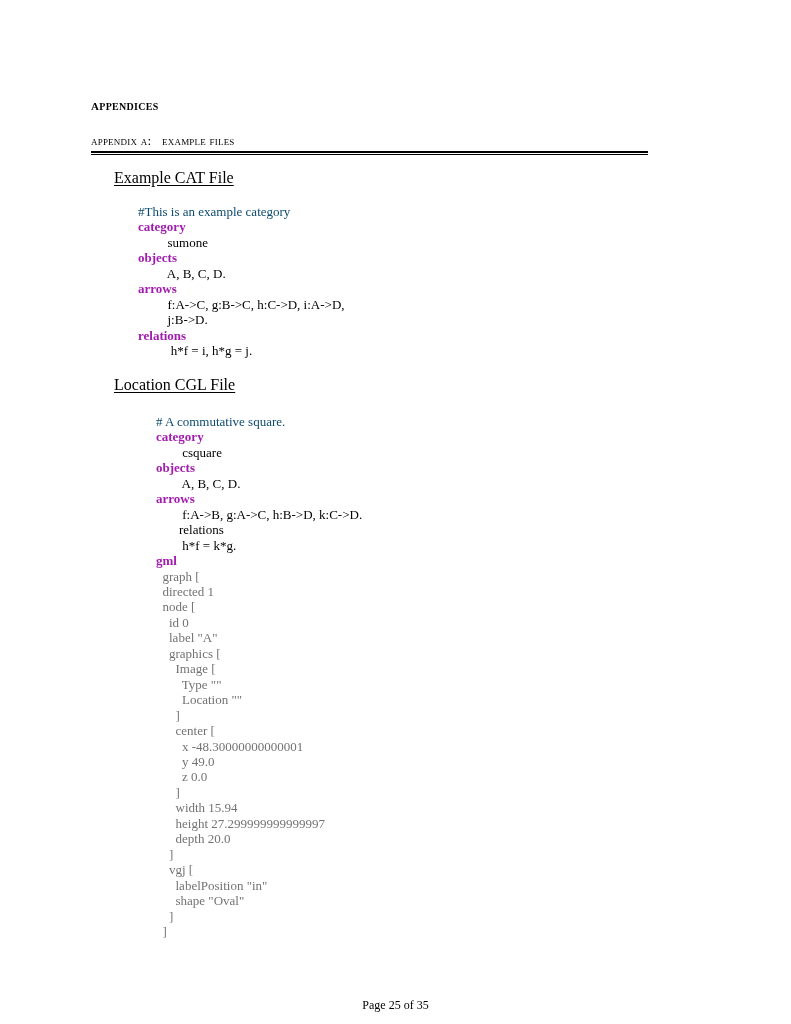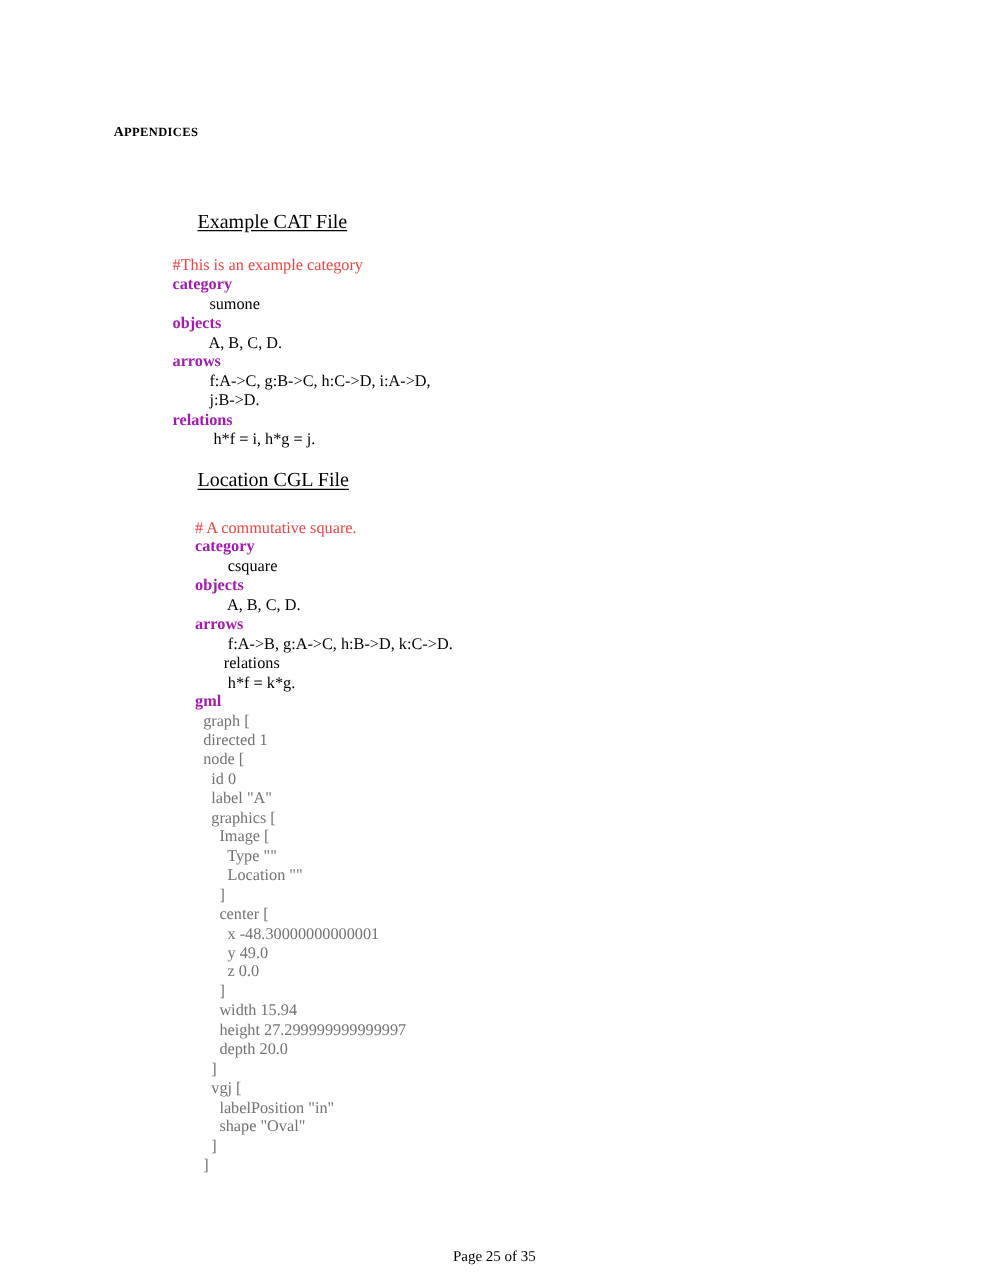--- a/index.html
+++ b/index.html
@@ -56,38 +56,37 @@
     width: 606px;
     margin-top: 1px;
   }
 
   .section-title {
     position: absolute;
     font-size: 16px;
     font-weight: normal;
     text-decoration: underline;
     text-underline-offset: 2px;
-    margin-left: 44px;
   }
   #cat-title { left: 114px; top: 169px; }
   #cgl-title { left: 114px; top: 376px; }
 
   
   .code-block {
     position: absolute;
     font-family: "Liberation Serif", "DejaVu Serif", serif;
     font-size: 13px;
     line-height: 15.45px;
     white-space: pre;
   }
   #cat-block { left: 138px; top: 204px; }
   #cgl-block { left: 156px; top: 414px; }
 
   .code-line { white-space: pre; min-height: 15.45px; }
-  .cl-comment { color: #ef4444; }
+  .cl-comment { color: #0c4a6e; }
   .cl-key { font-weight: bold; color: #a21caf; }
   .cl-plain { color: #000000; margin-left: 23px; }
   .cl-gml { color: #737373; }
 
   
   .footer {
     position: absolute;
     left: 0;
     top: 962px;
     width: 791px;
@@ -97,20 +96,25 @@
     margin-top: 36px;
   }
 </style>
 </head>
 <body>
 
 <div class="page">
 
   <div class="appendices-heading">Appendices</div>
 
+  <div class="appendix-a-row">
+    <div class="appendix-a-line">Appendix A:   Example Files</div>
+    <div class="appendix-rule-thick"></div>
+    <div class="appendix-rule-thin"></div>
+  </div>
 
   <div class="section-title" id="cat-title">Example CAT File</div>
 
   <div class="code-block" id="cat-block"><div class="code-line cl-comment">#This is an example category</div><div class="code-line cl-key">category</div><div class="code-line cl-plain">  sumone</div><div class="code-line cl-key">objects</div><div class="code-line cl-plain">  A, B, C, D.</div><div class="code-line cl-key">arrows</div><div class="code-line cl-plain">  f:A-&gt;C, g:B-&gt;C, h:C-&gt;D, i:A-&gt;D,</div><div class="code-line cl-plain">  j:B-&gt;D.</div><div class="code-line cl-key">relations</div><div class="code-line cl-plain">   h*f = i, h*g = j.</div></div>
 
   <div class="section-title" id="cgl-title">Location CGL File</div>
 
   <div class="code-block" id="cgl-block"><div class="code-line cl-comment"># A commutative square.</div><div class="code-line cl-key">category</div><div class="code-line cl-plain"> csquare</div><div class="code-line cl-key">objects</div><div class="code-line cl-plain"> A, B, C, D.</div><div class="code-line cl-key">arrows</div><div class="code-line cl-plain"> f:A-&gt;B, g:A-&gt;C, h:B-&gt;D, k:C-&gt;D.</div><div class="code-line cl-plain">relations</div><div class="code-line cl-plain"> h*f = k*g.</div><div class="code-line cl-key">gml</div><div class="code-line cl-gml">  graph [</div><div class="code-line cl-gml">  directed 1</div><div class="code-line cl-gml">  node [</div><div class="code-line cl-gml">    id 0</div><div class="code-line cl-gml">    label "A"</div><div class="code-line cl-gml">    graphics [</div><div class="code-line cl-gml">      Image [</div><div class="code-line cl-gml">        Type ""</div><div class="code-line cl-gml">        Location ""</div><div class="code-line cl-gml">      ]</div><div class="code-line cl-gml">      center [</div><div class="code-line cl-gml">        x -48.30000000000001</div><div class="code-line cl-gml">        y 49.0</div><div class="code-line cl-gml">        z 0.0</div><div class="code-line cl-gml">      ]</div><div class="code-line cl-gml">      width 15.94</div><div class="code-line cl-gml">      height 27.299999999999997</div><div class="code-line cl-gml">      depth 20.0</div><div class="code-line cl-gml">    ]</div><div class="code-line cl-gml">    vgj [</div><div class="code-line cl-gml">      labelPosition "in"</div><div class="code-line cl-gml">      shape "Oval"</div><div class="code-line cl-gml">    ]</div><div class="code-line cl-gml">  ]</div></div>
 
   <div class="footer">Page 25 of  35</div>

